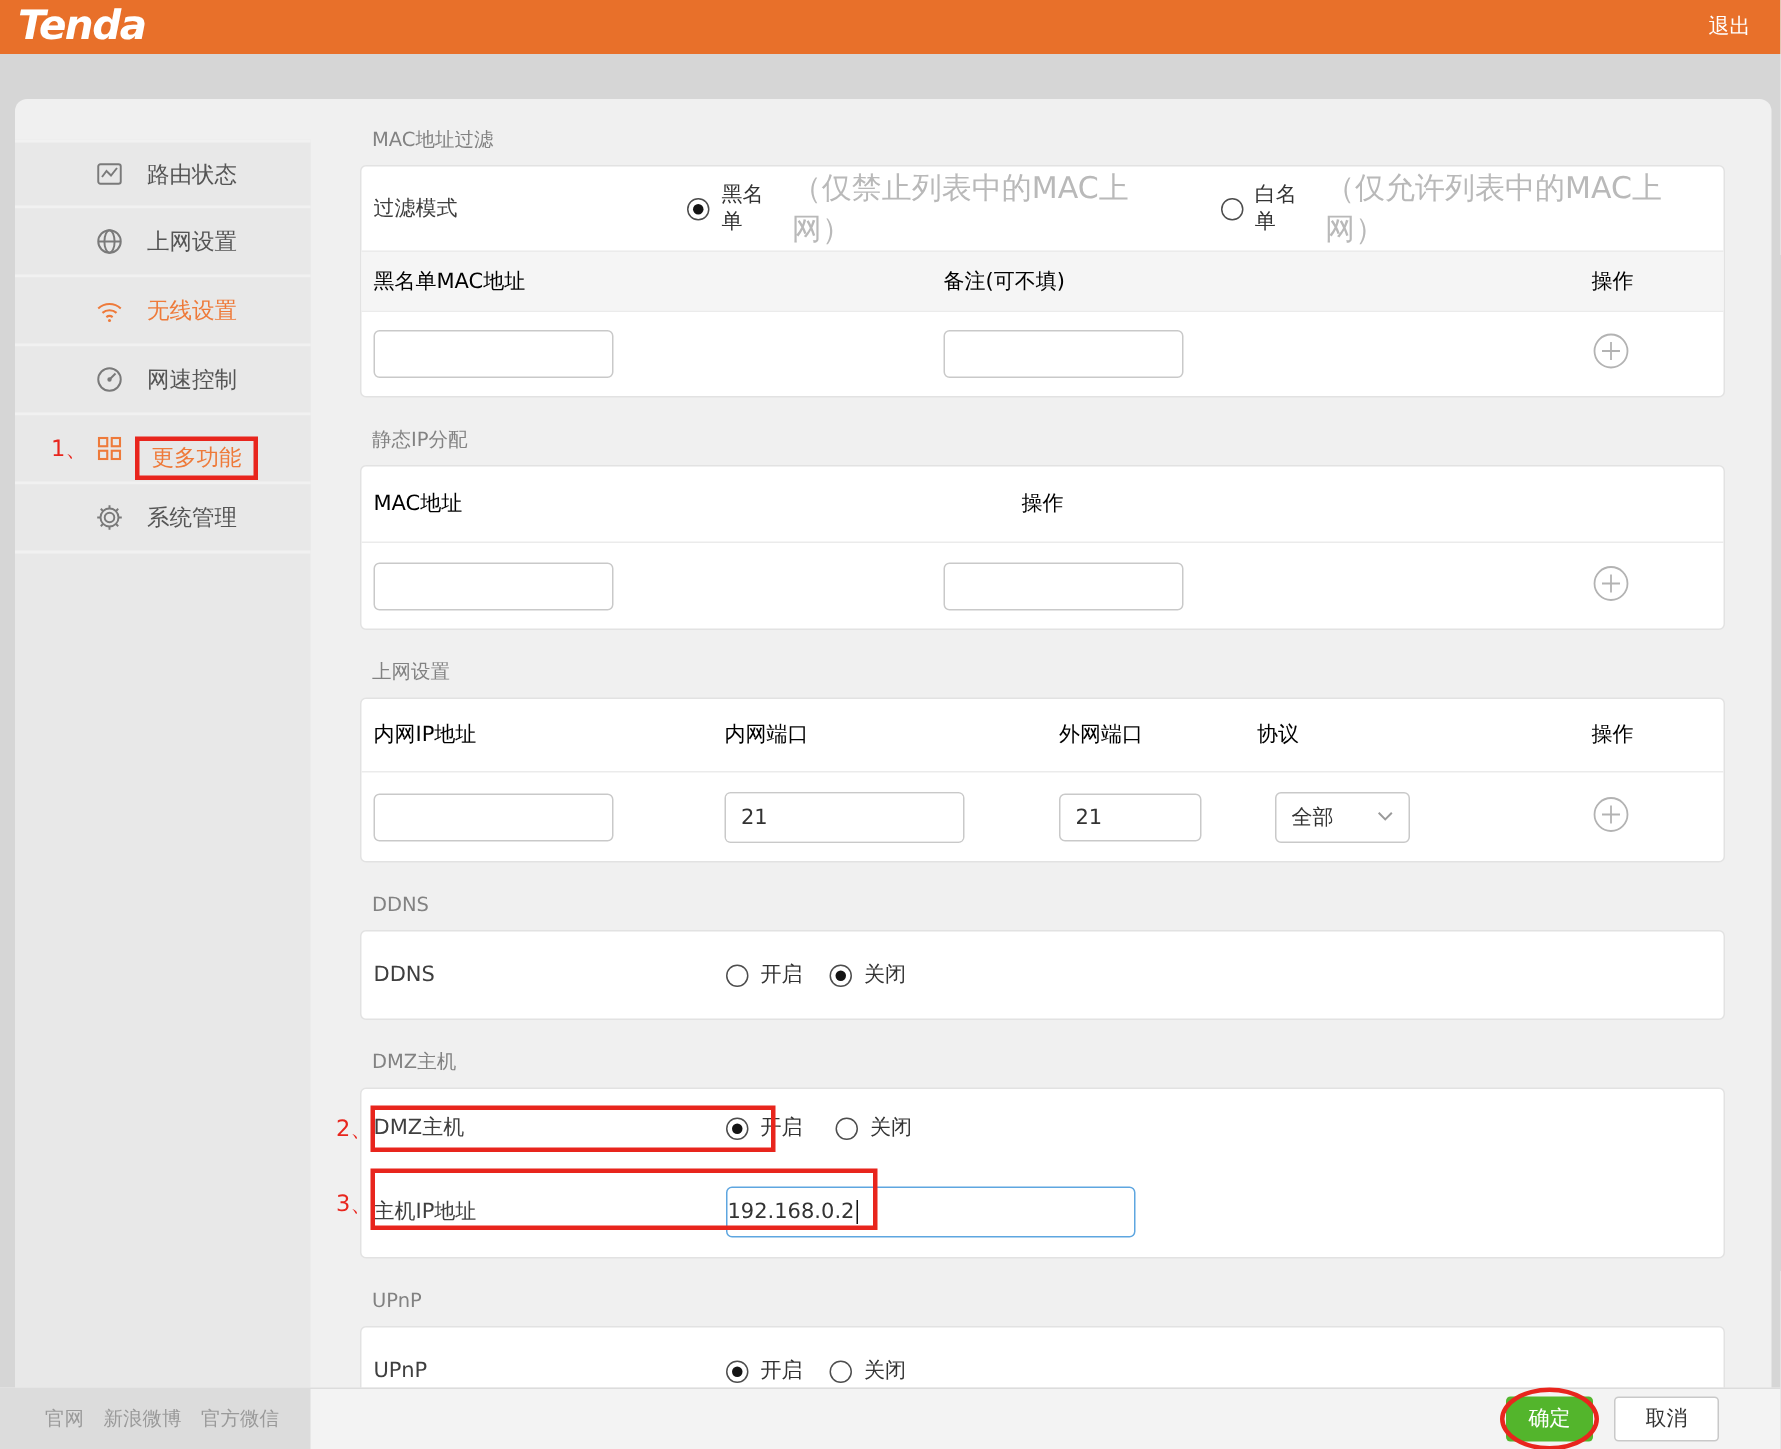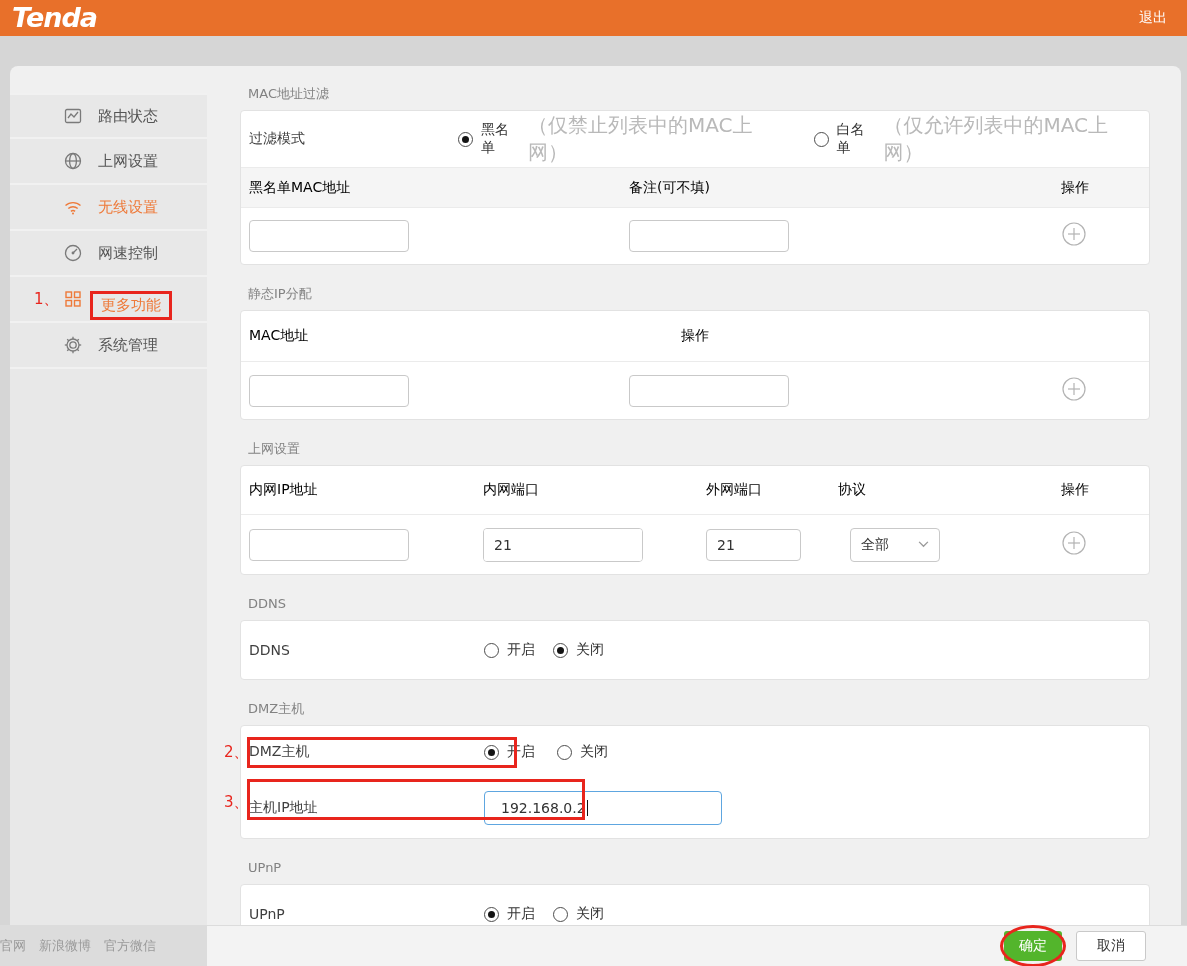--- a/index.html
+++ b/index.html
@@ -53,37 +53,37 @@
   .rgap { width:28px; flex:none; }
 
   
   .ti { width:160px; height:32px; border:1px solid #c9c9c9; border-radius:4px; background:#fff;
         font-size:14px; color:#333; padding:0 10px; font-family:inherit; }
   .ti-sm { width:95px; }
   .combo { display:flex; width:160px; height:34px; border:1px solid #c9c9c9; border-radius:4px; overflow:hidden; background:#fff; }
   .combo-val { flex:1; border:none; outline:none; padding-left:10px; font-size:14px; color:#333; font-family:inherit; }
   .select { width:90px; height:34px; border:1px solid #c9c9c9; border-radius:4px; background:#fff; margin-left:12px;
             display:flex; align-items:center; justify-content:space-between; padding:0 10px; font-size:14px; color:#333; cursor:pointer; }
-  .ti-focus { width:238px; height:34px; border:1px solid #5ea6e0; border-radius:4px; background:#fff;
-              display:flex; align-items:center; padding-left:16px; font-size:14px; color:#333; }
+  .ti-focus { width:273px; height:34px; border:1px solid #5ea6e0; border-radius:4px; background:#fff;
+              display:flex; align-items:center; padding-left:0; font-size:14px; color:#333; }
   .caret { display:inline-block; width:1px; height:16px; background:#111; margin-left:1px; }
 
   .plus-wrap { width:26px; height:26px; display:inline-flex; cursor:pointer; }
 
   
   .anno-box { position:absolute; border:3px solid #e8251d; pointer-events:none; z-index:5; }
   .step-num { position:absolute; color:#e8251d; font-size:15px; z-index:5; }
   .anno-ellipse { position:absolute; left:-4px; top:-6px; width:66px; height:42px; border:3px solid #e8251d;
                   border-radius:50%; pointer-events:none; z-index:12; }
 
   
   .bottombar { position:absolute; left:0; right:0; bottom:0; height:41px; background:#f3f3f3;
                border-top:1px solid #dcdcdc; display:flex; align-items:center; z-index:10; }
   .bottombar::before { content:""; position:absolute; left:0; top:0; width:207px; height:100%; background:#dcdcdc; }
-  .footer-links { position:relative; display:flex; gap:13px; color:#9a9a9a; font-size:13px; }
+  .footer-links { position:relative; display:flex; gap:13px; padding-left:30px; color:#9a9a9a; font-size:13px; }
   .footer-links span { cursor:pointer; }
   .bar-actions { position:absolute; right:41px; display:flex; gap:14px; align-items:center; }
   .btn-ok { width:58px; height:30px; background:#53b52c; color:#fff; border:none; border-radius:3px; font-size:14px;
             cursor:pointer; font-family:inherit; }
   .btn-cancel { width:70px; height:30px; background:#fff; border:1px solid #c9c9c9; border-radius:3px; color:#333;
                 font-size:14px; cursor:pointer; font-family:inherit; }
   .ok-wrap { position:relative; display:inline-block; }
 </style>
 </head>
 <body>

